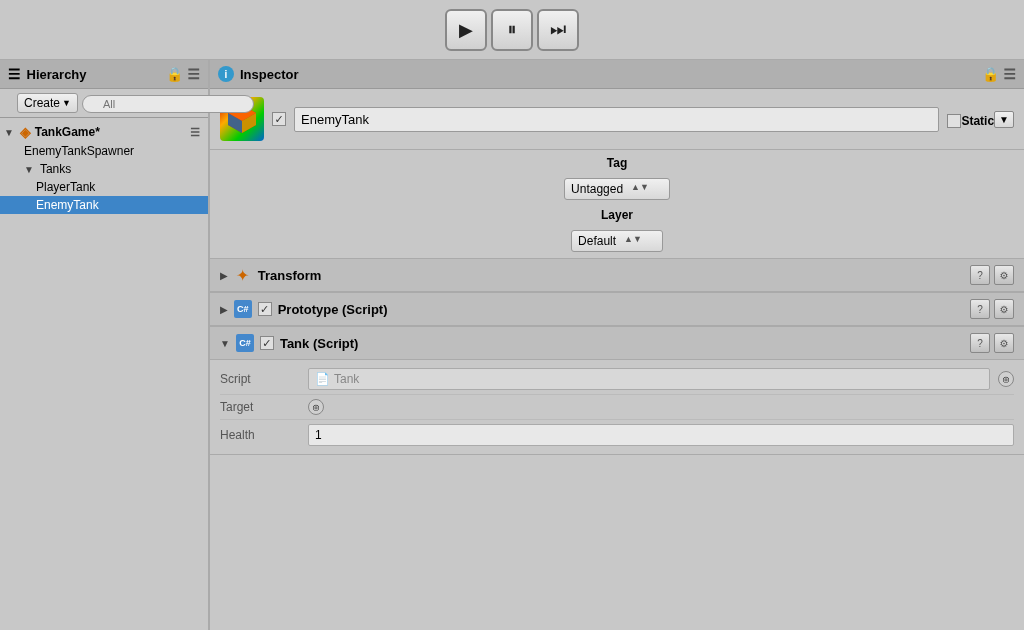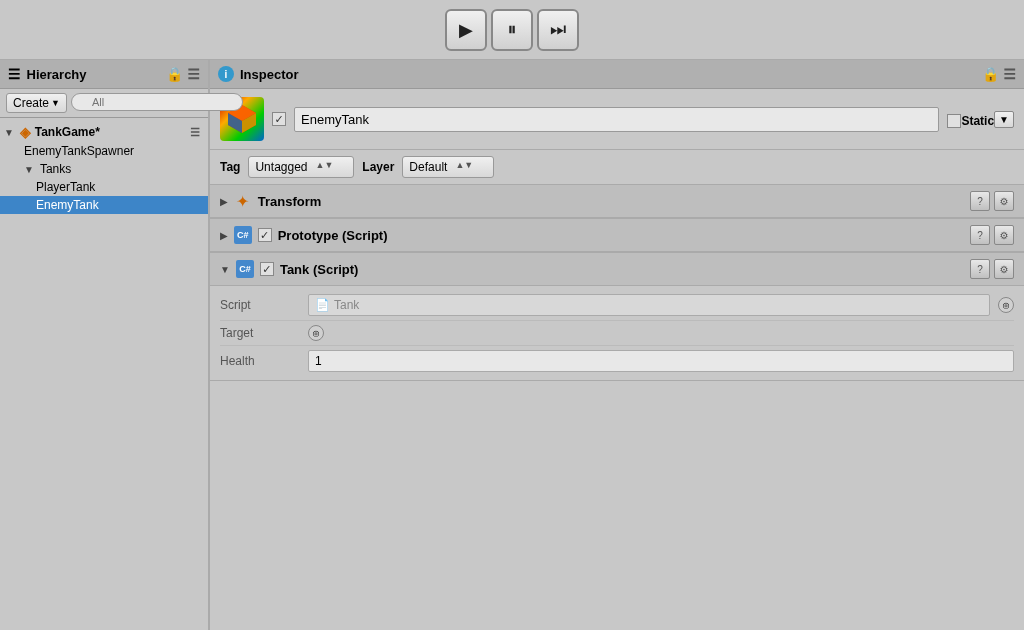--- a/index.html
+++ b/index.html
@@ -76,22 +76,22 @@
     }
 
     .lock-icon, .menu-icon {
       font-size: 14px;
       color: #555;
       cursor: pointer;
     }
 
     .search-bar {
       display: flex;
-      align-items: flex-start;
-      padding: 4px 6px;
+      align-items: flex-end;
+      padding: 4px 17px;
       gap: 4px;
       border-bottom: 1px solid #999;
     }
 
     .create-btn {
       background: linear-gradient(to bottom, #f0f0f0, #d8d8d8);
       border: 1px solid #999;
       border-radius: 3px;
       padding: 2px 6px;
       cursor: pointer;
@@ -276,20 +276,21 @@
     }
 
     
     .tag-layer-bar {
       background: #c8c8c8;
       padding: 6px 10px;
       display: flex;
       align-items: center;
       gap: 8px;
       border-bottom: 1px solid #aaa;
+      flex-direction: column;
     }
 
     .tl-label {
       font-size: 12px;
       font-weight: bold;
     }
 
     .tl-dropdown {
       background: linear-gradient(to bottom, #f0f0f0, #d8d8d8);
       border: 1px solid #999;

